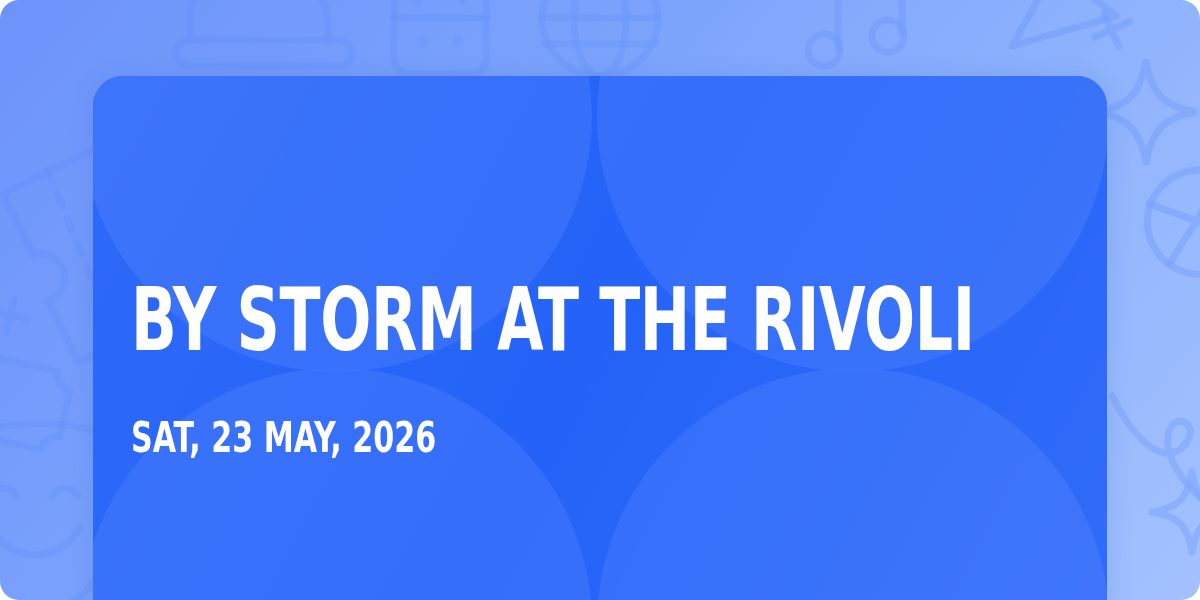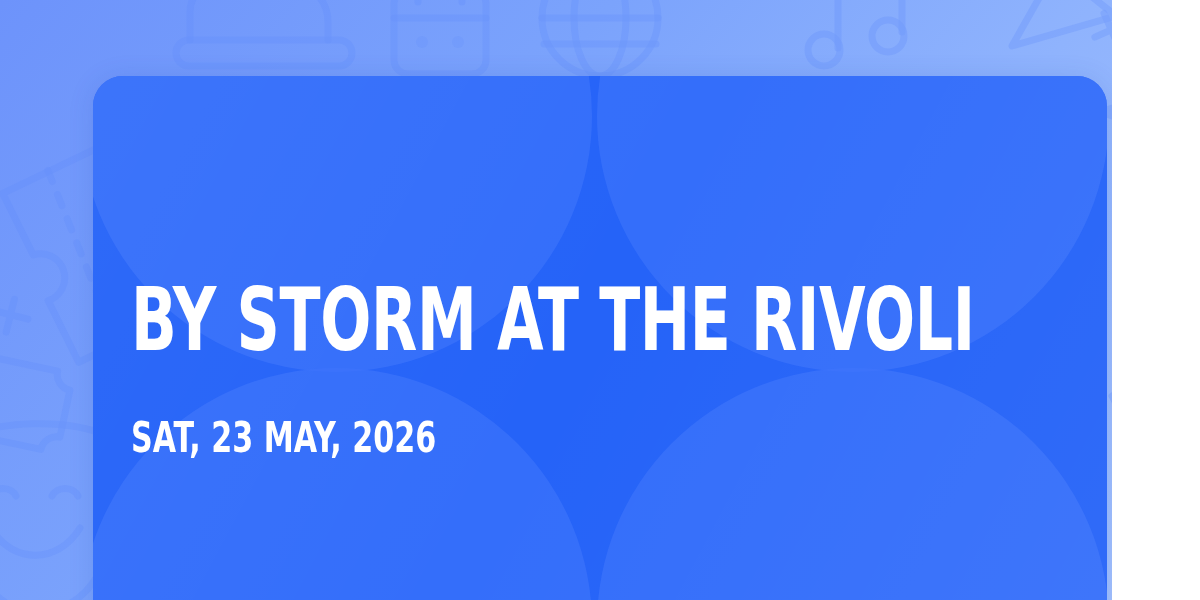--- a/index.html
+++ b/index.html
@@ -3,24 +3,25 @@
 <meta charset="utf-8">
 <style>
   html, body {
     margin: 0;
     padding: 0;
     background: #ffffff;
   }
 
   #stage {
     position: relative;
-    width: 1112px;
+    width: 1200px;
     height: 600px;
     overflow: hidden;
     font-family: "Liberation Sans", "DejaVu Sans", sans-serif;
+    border-radius: 19px;
   }
 
   
   .bg-base {
     position: absolute;
     inset: 0;
     background: linear-gradient(130deg, #6d93fb 0%, #7ba3fc 38%, #8fb3fd 68%, #a3c1fe 100%);
   }
 
   .bg-pattern {

